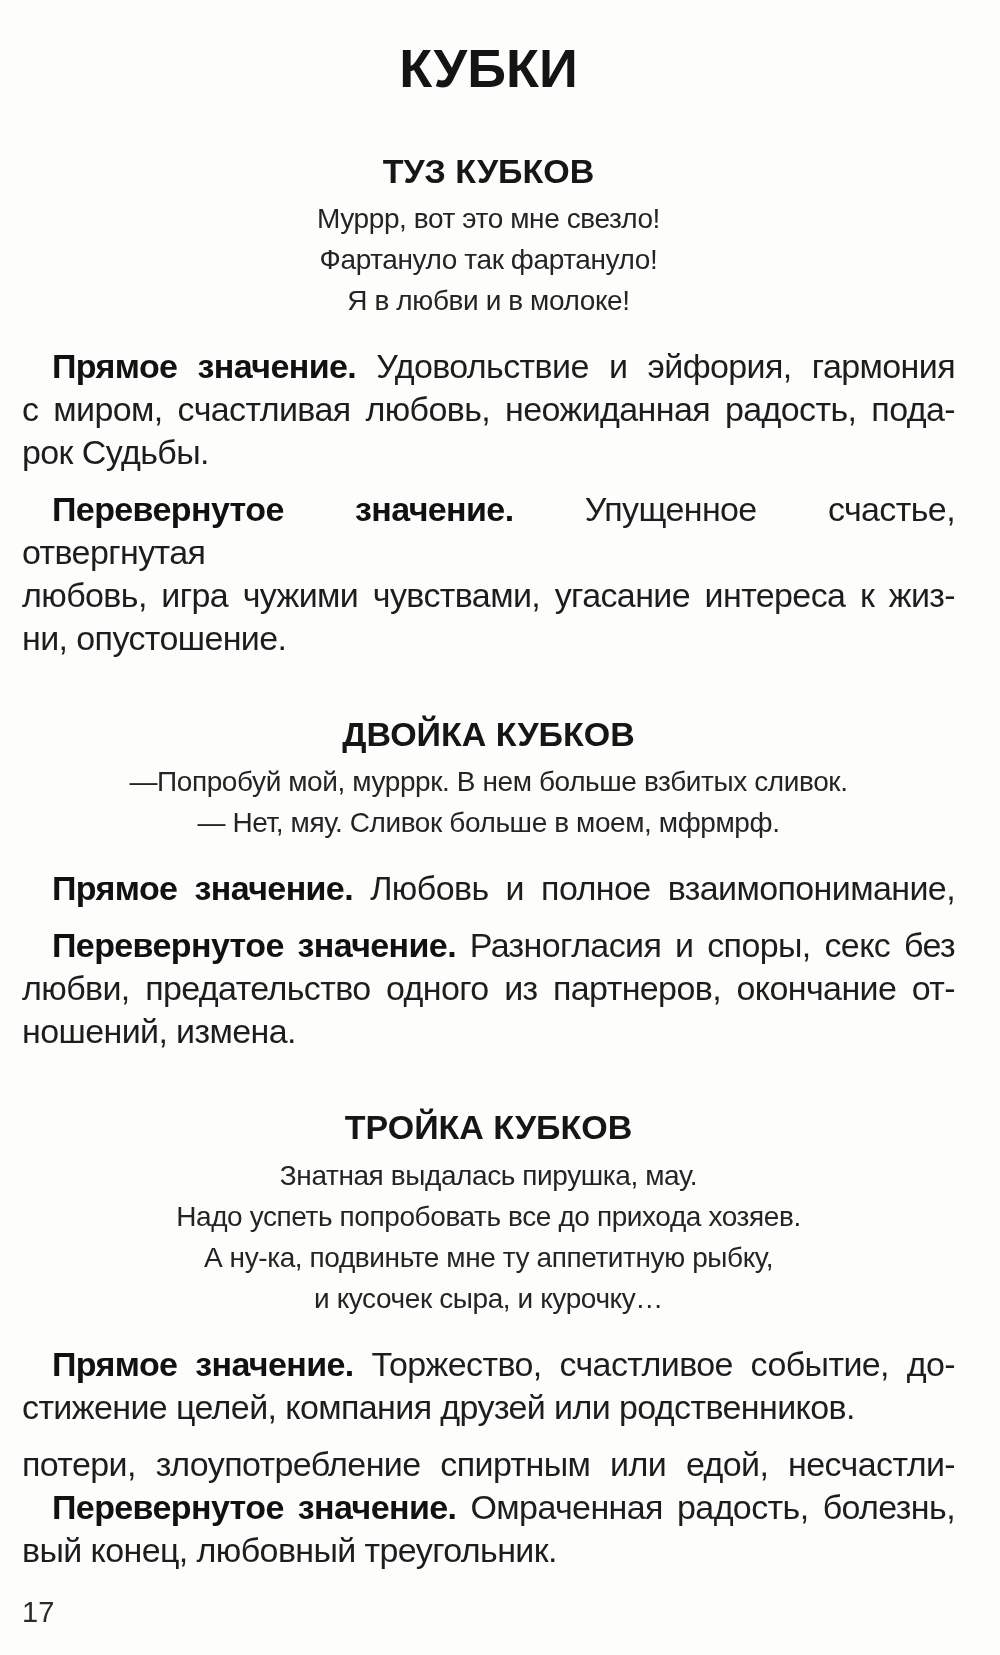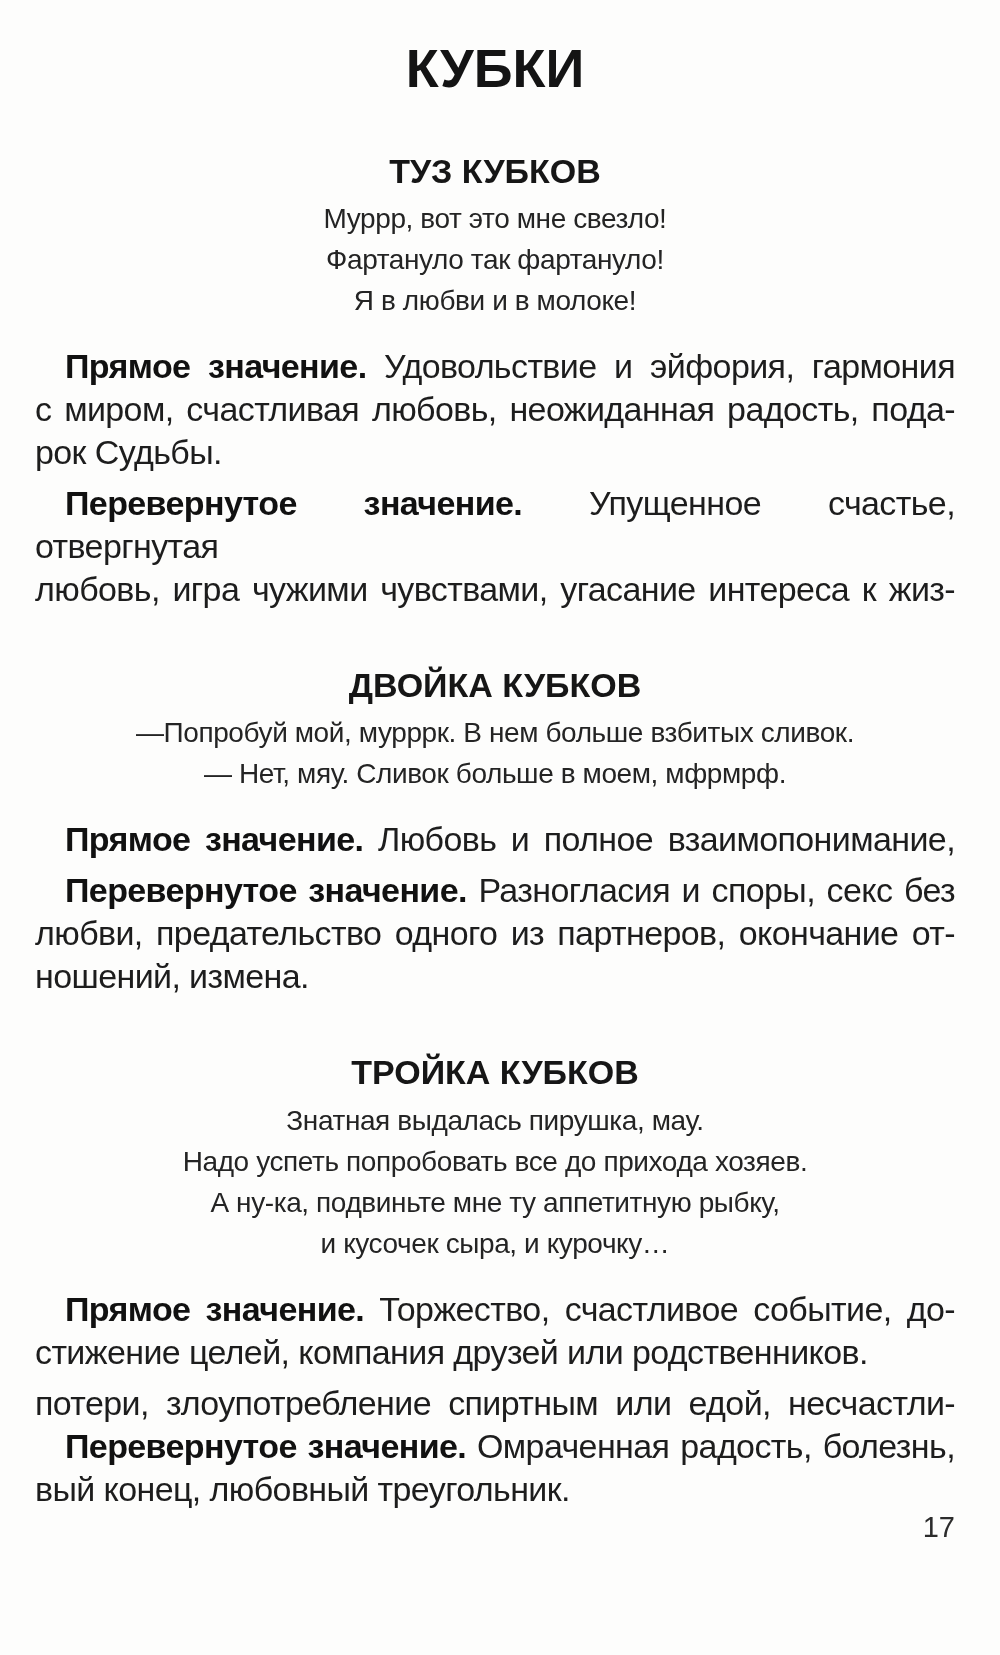--- a/index.html
+++ b/index.html
@@ -8,21 +8,21 @@
     height: 1655px;
     background: #fdfdfc;
     color: #1d1d1d;
     font-family: "Liberation Sans", "DejaVu Sans", sans-serif;
     overflow: hidden;
   }
   .page {
     box-sizing: border-box;
     width: 1000px;
     height: 1655px;
-    padding: 26px 45px 0 35px;
+    padding: 26px 45px 0 22px;
   }
   .doc-title {
     margin: 14px 0 0 0;
     font-size: 54px;
     line-height: 1.05;
     font-weight: bold;
     text-align: center;
     letter-spacing: 0px;
     color: #141414;
   }
@@ -41,31 +41,32 @@
     letter-spacing: -0.4px;
     text-align: center;
     color: #242424;
   }
   .para {
     margin-top: 24px;
     font-size: 34px;
     line-height: 43px;
     letter-spacing: -0.6px;
   }
-  .para + .para { margin-top: 8px; }
+  .para + .para { margin-top: 14px; }
   .p-line {
     text-align: justify;
     text-align-last: justify;
   }
   .p-line.first { text-indent: 30px; }
   .p-line.last  { text-align-last: left; }
   .lead { font-weight: bold; color: #111; }
   .page-number {
+    margin-top: 24px;
     font-size: 29px;
-    text-align: right;
+    text-align: left;
     color: #2c2c2c;
   }
 </style>
 </head>
 <body style="background: rgb(253, 253, 252); color: rgb(29, 29, 29);">
 
 <div class="page">
 
   <h1 class="doc-title">КУБКИ</h1>
 
@@ -77,20 +78,21 @@
         <div class="ep-line">Я в любви и в молоке!</div>
       </div>
     <div class="para">
         <div class="p-line first"><b class="lead">Прямое значение.</b> Удовольствие и эйфория, гармония</div>
         <div class="p-line">с миром, счастливая любовь, неожиданная радость, пода-</div>
         <div class="p-line last">рок Судьбы.</div>
       </div>
     <div class="para">
         <div class="p-line first"><b class="lead">Перевернутое значение.</b> Упущенное счастье, отвергнутая</div>
         <div class="p-line">любовь, игра чужими чувствами, угасание интереса к жиз-</div>
+        <div class="p-line last">ни, опустошение.</div>
       </div>
   </section>
 
   <section>
     <h2 class="card-heading">ДВОЙКА КУБКОВ</h2>
     <div class="epigraph">
         <div class="ep-line">—Попробуй мой, мурррк. В нем больше взбитых сливок.</div>
         <div class="ep-line">— Нет, мяу. Сливок больше в моем, мфрмрф.</div>
       </div>
     <div class="para">

